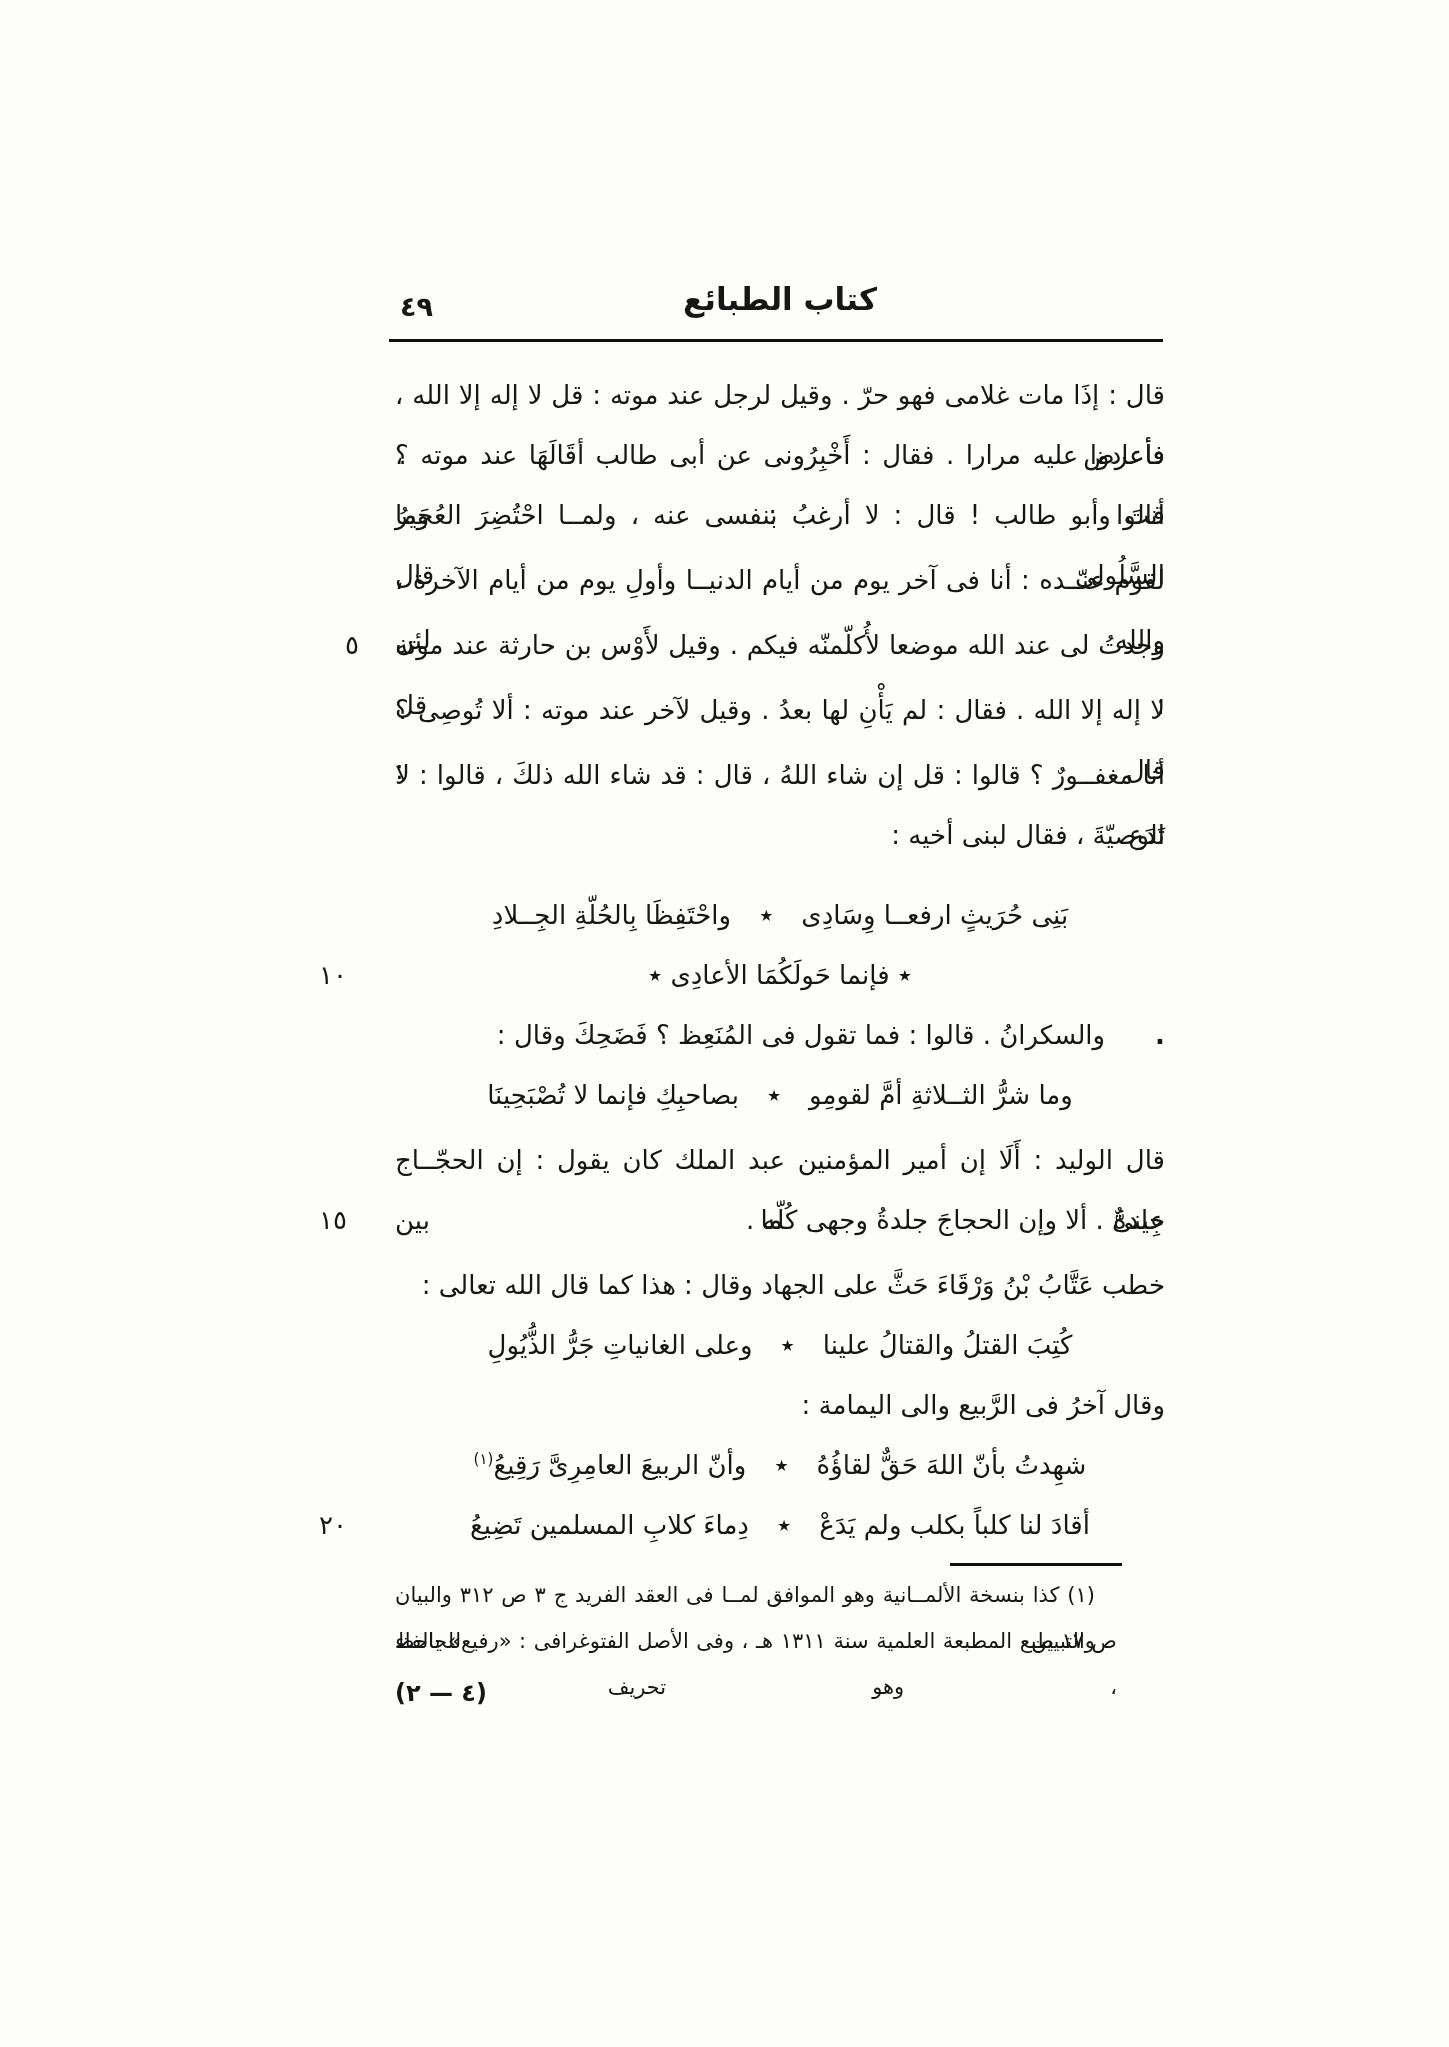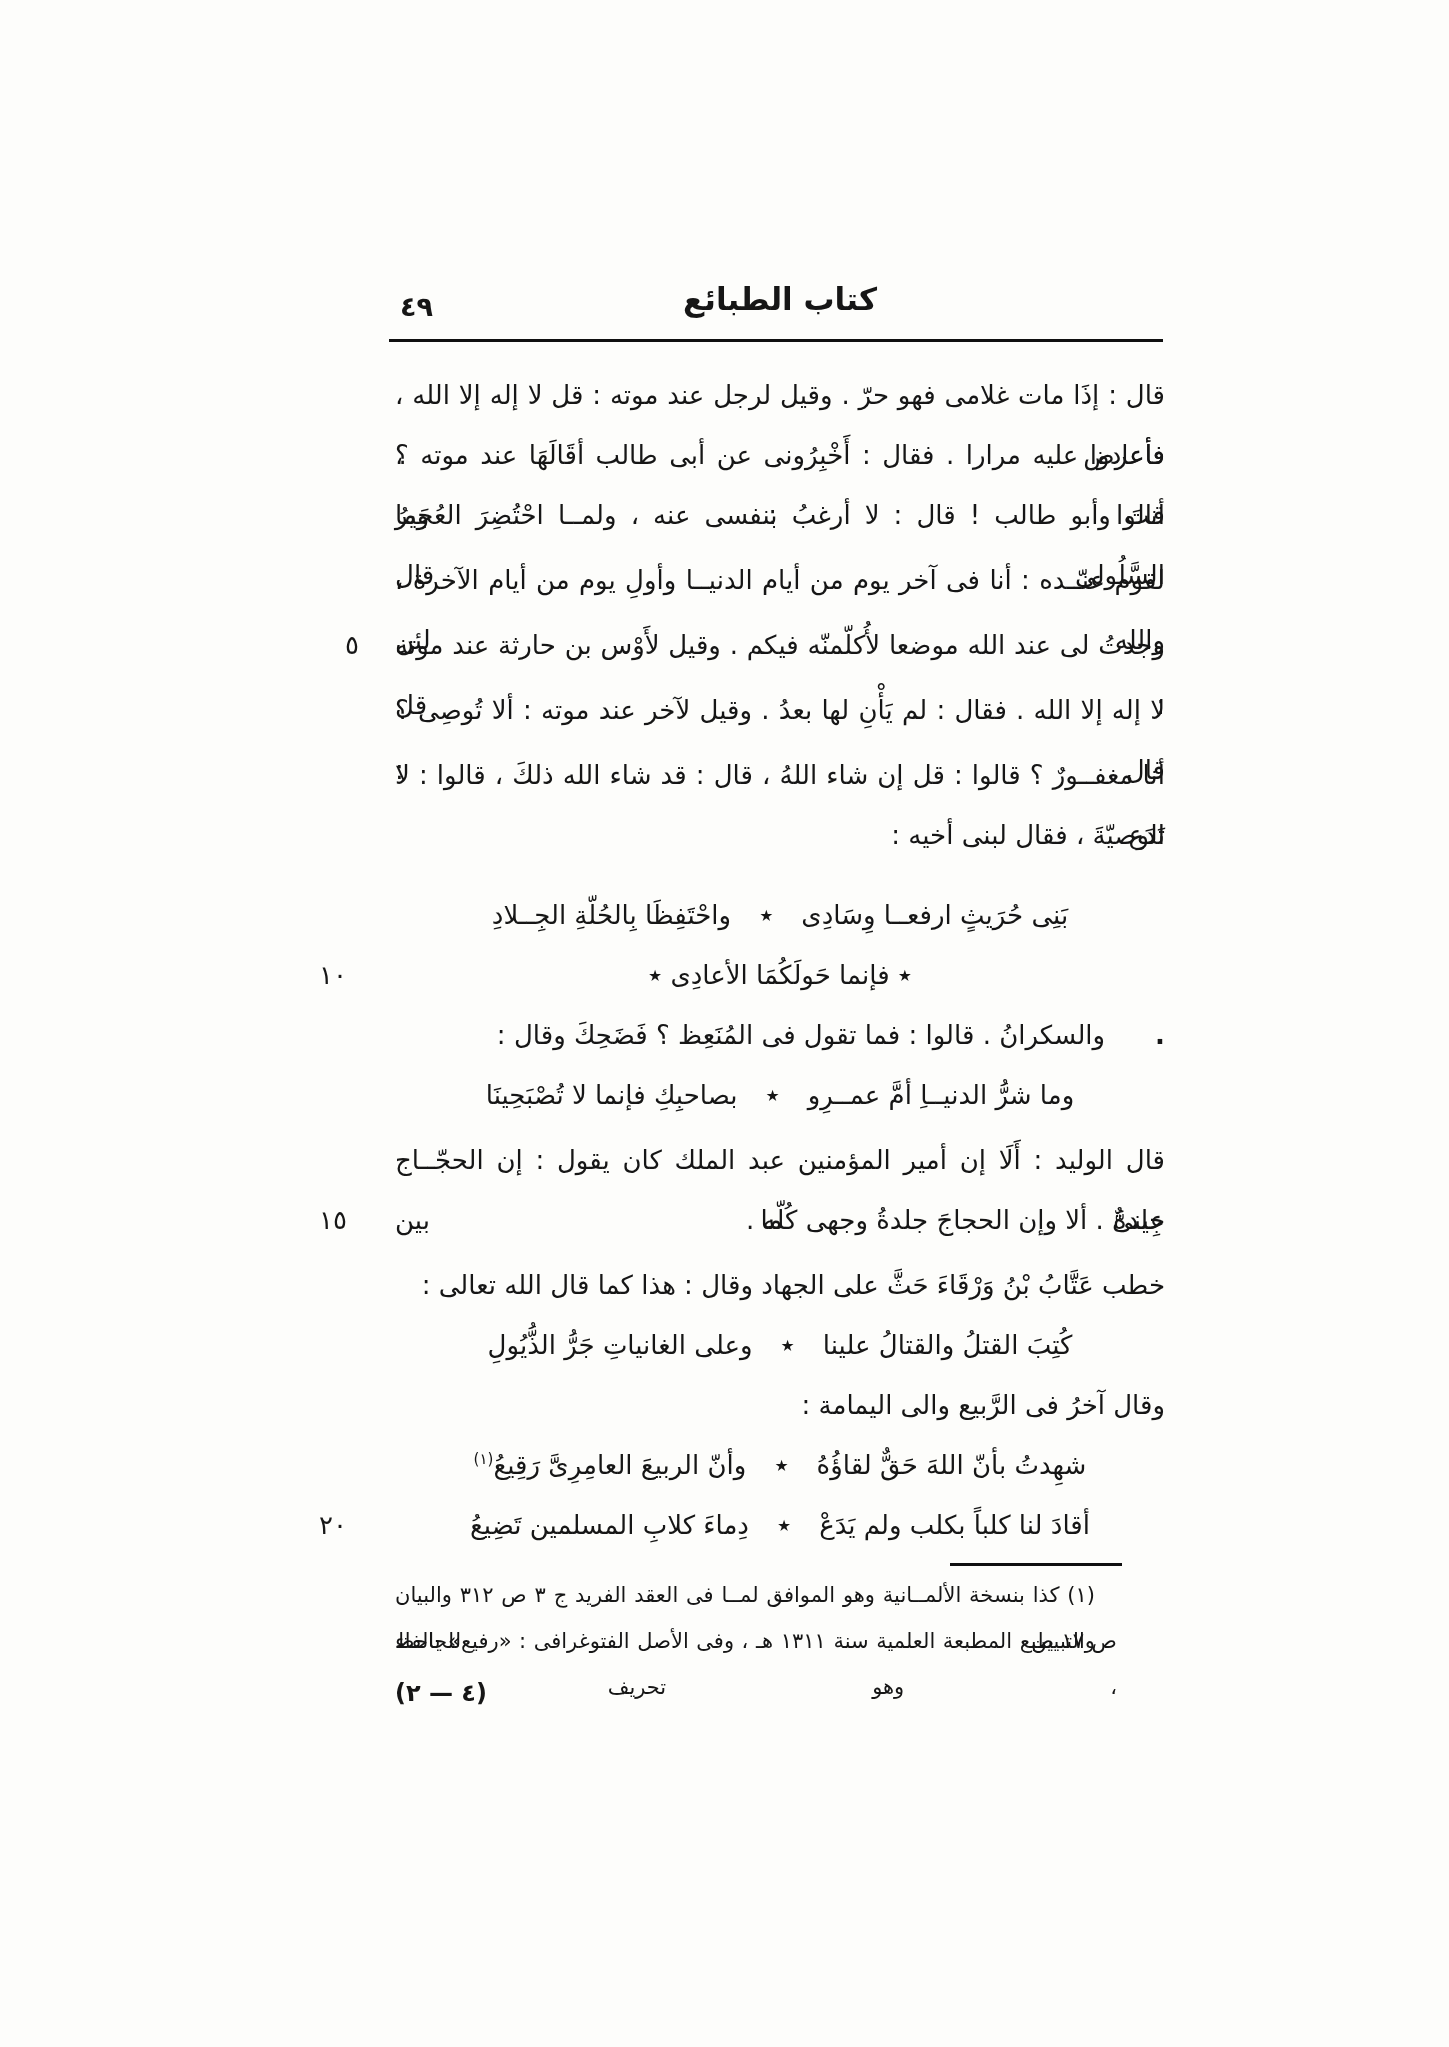--- a/index.html
+++ b/index.html
@@ -88,21 +88,21 @@
     <div class="line prose mt5"><span class="mnum">٥</span><span>وجدتُ لى عند الله موضعا لأُكلّمنّه فيكم . وقيل لأَوْس بن حارثة عند موته : قل</span></div>
     <div class="line prose mt5"><span>لا إله إلا الله . فقال : لم يَأْنِ لها بعدُ . وقيل لآخر عند موته : ألا تُوصِى ؟ قال :</span></div>
     <div class="line prose mt5"><span>أنا مغفــورٌ ؟ قالوا : قل إن شاء اللهُ ، قال : قد شاء الله ذلكَ ، قالوا : لا تَدَع</span></div>
     <div class="line prose-end"><span>الوصيّةَ ، فقال لبنى أخيه :</span></div>
 
     <div class="line verse mt20"><span>بَنِى حُرَيثٍ ارفعــا وِسَادِى</span><span class="sep">٭</span><span>واحْتَفِظَا بِالحُلّةِ الجِــلادِ</span></div>
     <div class="line verse-center"><span class="mnum">١٠</span><span>٭ فإنما حَولَكُمَا الأعادِى ٭</span></div>
 
     <div class="line prose-indent"><span class="stray-dot">.</span><span>والسكرانُ . قالوا : فما تقول فى المُنَعِظ ؟ فَضَحِكَ وقال :</span></div>
 
-    <div class="line verse"><span>وما شرُّ الدنيــاِ أمَّ عمــرِو</span><span class="sep">٭</span><span>بصاحبِكِ فإنما لا تُصْبَحِينَا</span></div>
+    <div class="line verse"><span>وما شرُّ الثــلاثةِ أمَّ لقومِو</span><span class="sep">٭</span><span>بصاحبِكِ فإنما لا تُصْبَحِينَا</span></div>
 
     <div class="line prose mt5"><span>قال الوليد : أَلَا إن أمير المؤمنين عبد الملك كان يقول : إن الحجّــاج جِلدةٌ ما بين</span></div>
     <div class="line prose-end"><span class="mnum">١٥</span><span>عينىَّ . ألا وإن الحجاجَ جلدةُ وجهى كُلّه .</span></div>
     <div class="line prose-end mt5"><span>خطب عَتَّابُ بْنُ وَرْقَاءَ حَثَّ على الجهاد وقال : هذا كما قال الله تعالى :</span></div>
 
     <div class="line verse"><span>كُتِبَ القتلُ والقتالُ علينا</span><span class="sep">٭</span><span>وعلى الغانياتِ جَرُّ الذُّيُولِ</span></div>
 
     <div class="line prose-end"><span>وقال آخرُ فى الرَّبيع والى اليمامة :</span></div>
 
     <div class="line verse"><span>شهِدتُ بأنّ اللهَ حَقٌّ لقاؤُهُ</span><span class="sep">٭</span><span>وأنّ الربيعَ العامِرِىَّ رَقِيعُ</span><sup class="fn-ref">(١)</sup></div>

